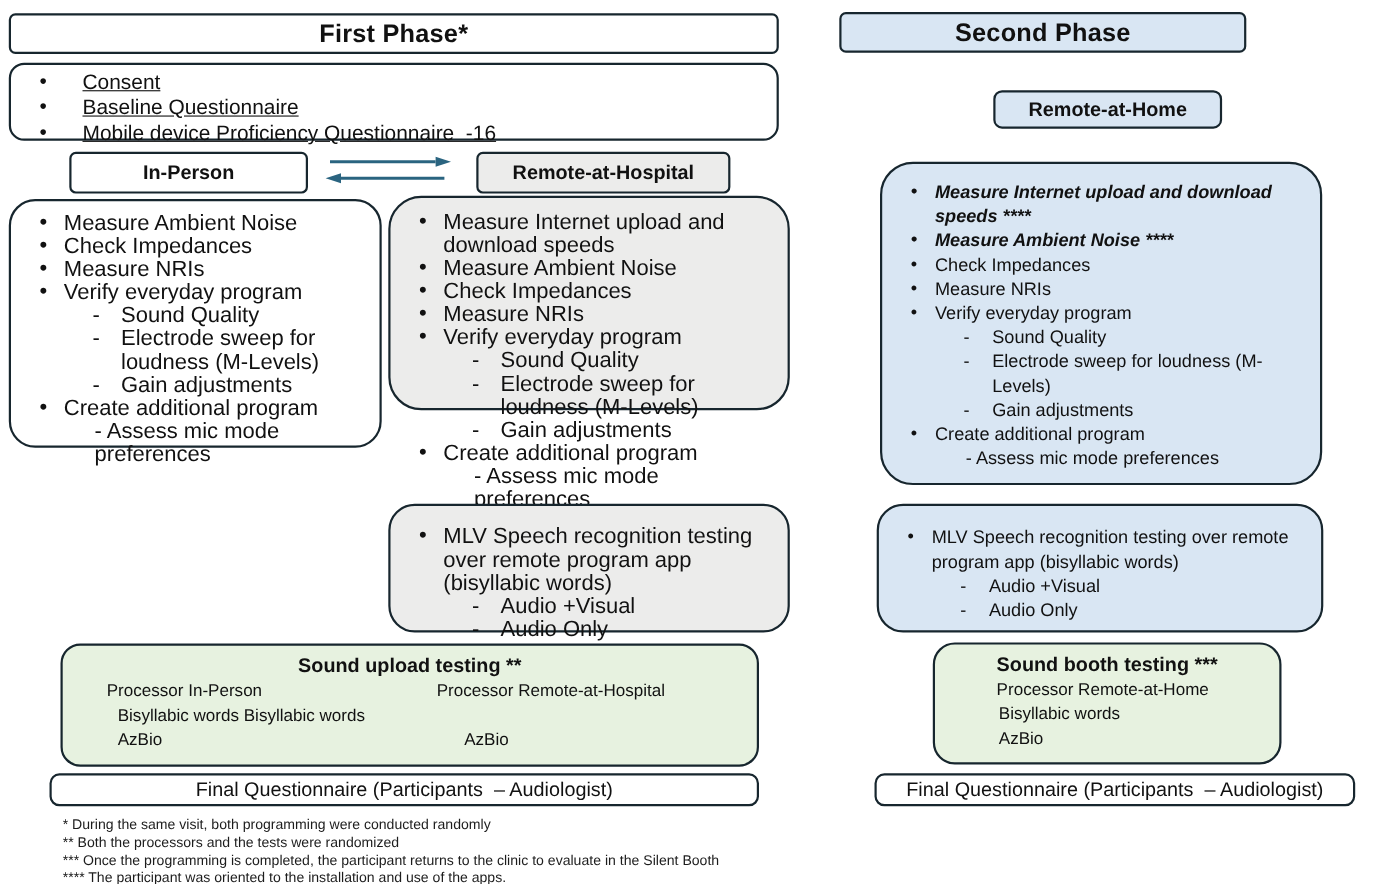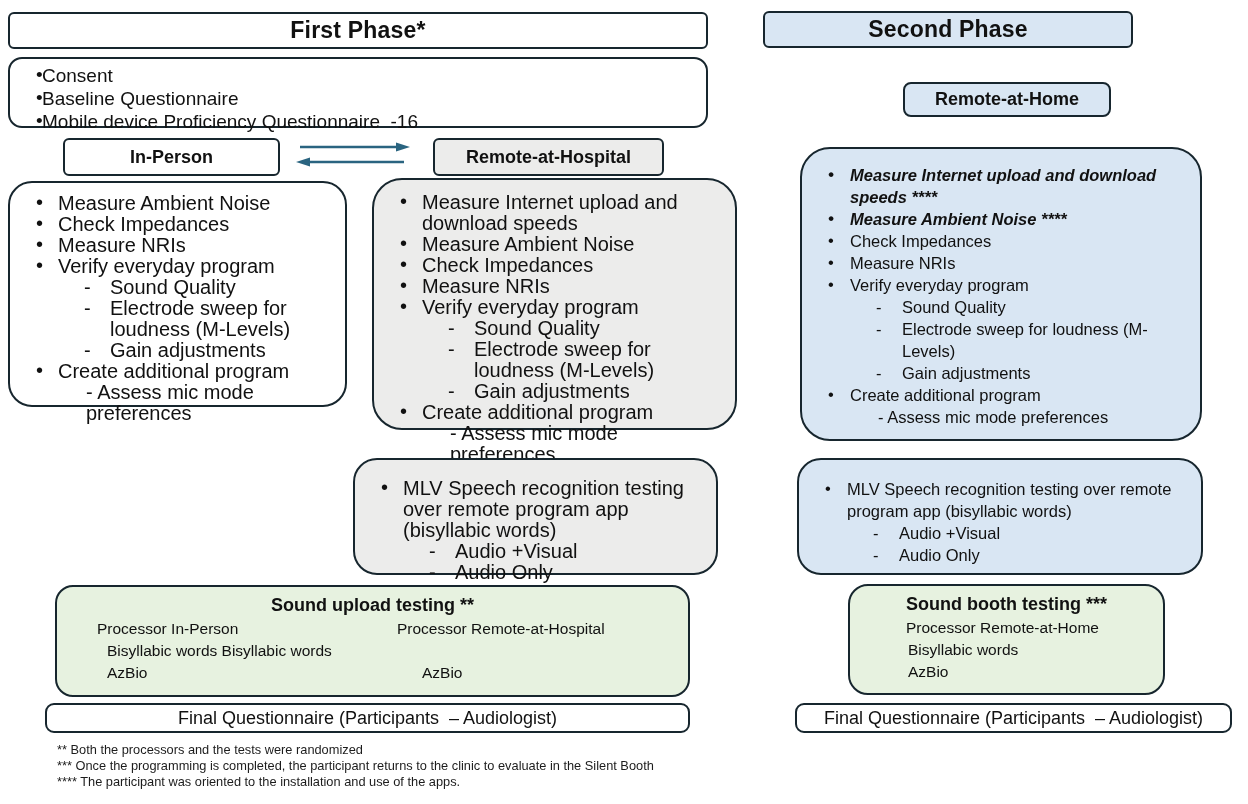--- a/index.html
+++ b/index.html
@@ -21,21 +21,21 @@
   .list-lg{padding-top:15px;font-size:16.5px;line-height:22px;}
   .li{position:relative;white-space:pre-wrap;}
   .li1{padding-left:48px;padding-right:10px;}
   .li1::before{content:"\2022";position:absolute;left:26px;top:-1px;}
   .li2{padding-left:100px;padding-right:10px;}
   .li2::before{content:"-";position:absolute;left:74px;}
   .li2b{padding-left:76px;padding-right:10px;}
   .li2b::before{content:"- ";}
   .it{font-style:italic;font-weight:bold;}
   .intake{padding-top:5px;font-size:19px;line-height:23px;}
-  .intake .li1{padding-left:32px;}
+  .intake .li1{padding-left:65px;text-decoration:underline;}
   .intake .li1::before{left:26px;}
   .sb-title{text-align:center;font-size:18px;font-weight:bold;padding-top:8px;}
   .sb-rows{font-size:15.5px;line-height:22px;padding-top:2px;}
   .sb-row{display:flex;}
   .sb-cell-l{padding-left:40px;width:300px;white-space:pre-wrap;}
   .sb-cell-l.indent{padding-left:50px;width:290px;}
   .sb-cell-r{white-space:pre-wrap;text-align:center;}
   .sb2-rows{font-size:15.5px;line-height:22px;padding-top:2px;}
   .sb2-row{padding-left:56px;white-space:pre-wrap;}
   .final{display:flex;align-items:center;justify-content:center;font-size:18px;white-space:pre-wrap;border-radius:9px;}
@@ -72,21 +72,21 @@
     <div class="li li1">Check Impedances</div>
     <div class="li li1">Measure NRIs</div>
     <div class="li li1">Verify everyday program</div>
     <div class="li li2">Sound Quality</div>
     <div class="li li2">Electrode sweep for loudness (M-Levels)</div>
     <div class="li li2">Gain adjustments</div>
     <div class="li li1">Create additional program</div>
     <div class="li li2b">Assess mic mode preferences</div>
   </div>
 
-  <div class="box r30 list fill-gray" style="left:372px;top:178px;width:365px;height:252px;padding-top:12px;">
+  <div class="box r30 list fill-gray" style="left:353px;top:178px;width:365px;height:195px;padding-top:12px;">
     <div class="li li1">Measure Internet upload and download speeds</div>
     <div class="li li1">Measure Ambient Noise</div>
     <div class="li li1">Check Impedances</div>
     <div class="li li1">Measure NRIs</div>
     <div class="li li1">Verify everyday program</div>
     <div class="li li2">Sound Quality</div>
     <div class="li li2">Electrode sweep for loudness (M-Levels)</div>
     <div class="li li2">Gain adjustments</div>
     <div class="li li1">Create additional program</div>
     <div class="li li2b">Assess mic mode preferences</div>
@@ -112,20 +112,21 @@
       <div class="sb-row">
         <div class="sb-cell-l indent">AzBio</div>
         <div class="sb-cell-r" style="padding-left:25px;">AzBio</div>
       </div>
     </div>
   </div>
 
   <div class="box final" style="left:45px;top:703px;width:645px;height:30px;">Final Questionnaire (Participants  – Audiologist)</div>
 
   <div class="footnotes">
+    <div class="fn">* During the same visit, both programming were conducted randomly</div>
     <div class="fn">** Both the processors and the tests were randomized</div>
     <div class="fn">*** Once the programming is completed, the participant returns to the clinic to evaluate in the Silent Booth</div>
     <div class="fn">**** The participant was oriented to the installation and use of the apps.</div>
   </div>
 
   <div class="box r10 hdr fill-blue" style="left:763px;top:11px;width:370px;height:37px;border-width:2.5px;">Second Phase</div>
 
   <div class="box fill-blue lbl" style="left:903px;top:82px;width:208px;height:35px;border-radius:8px;">Remote-at-Home</div>
 
   <div class="box r30 list-lg fill-blue" style="left:800px;top:147px;width:402px;height:294px;">

